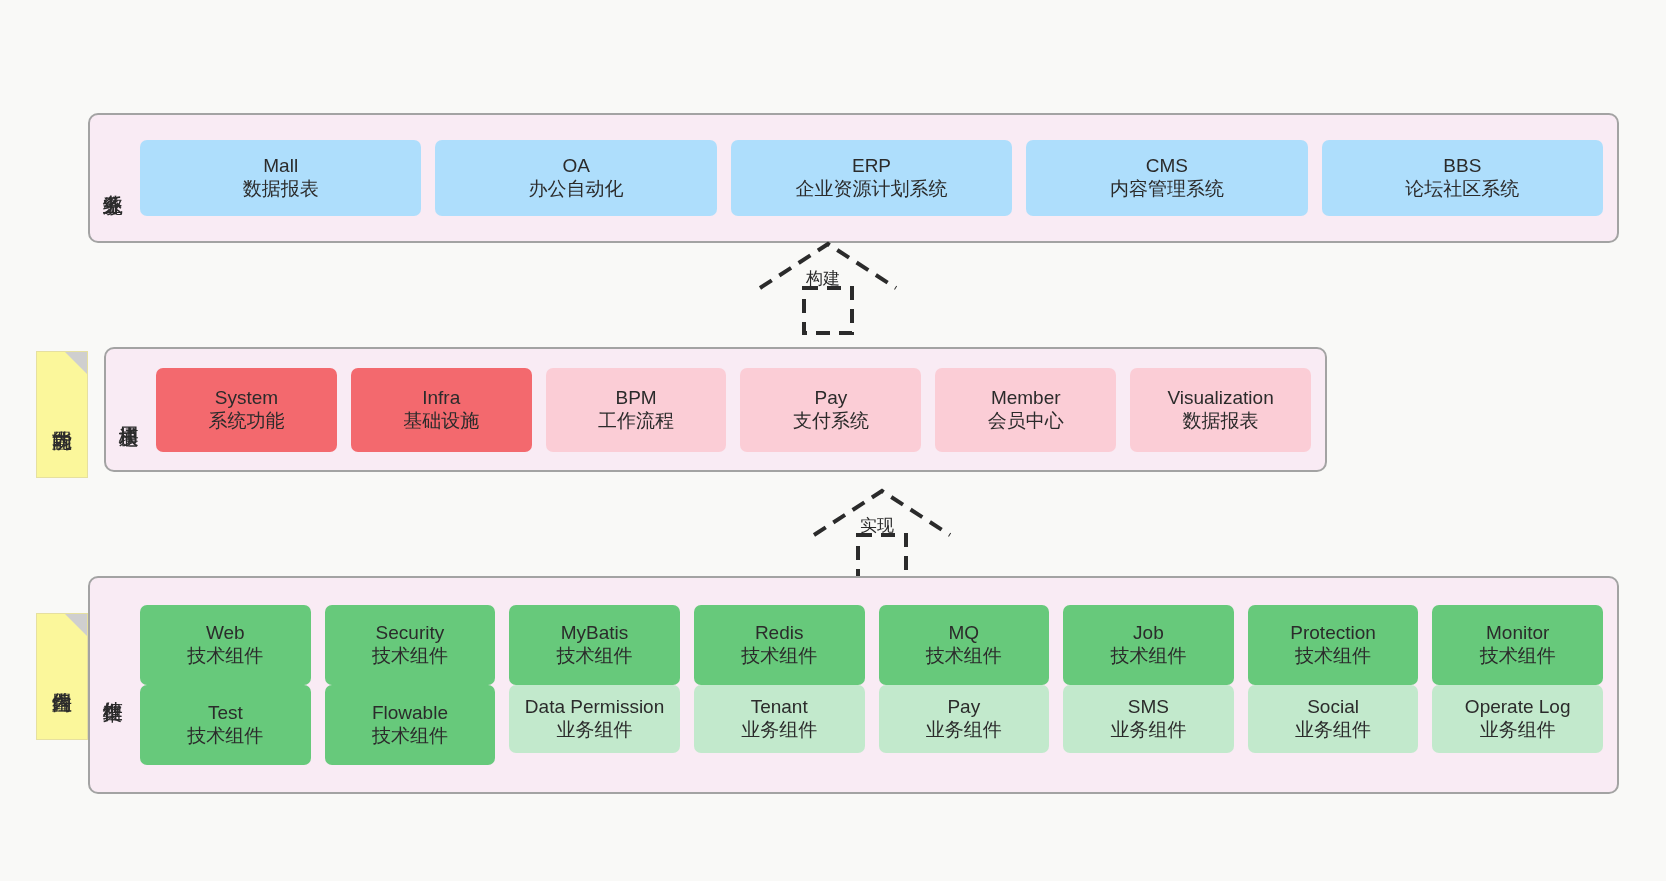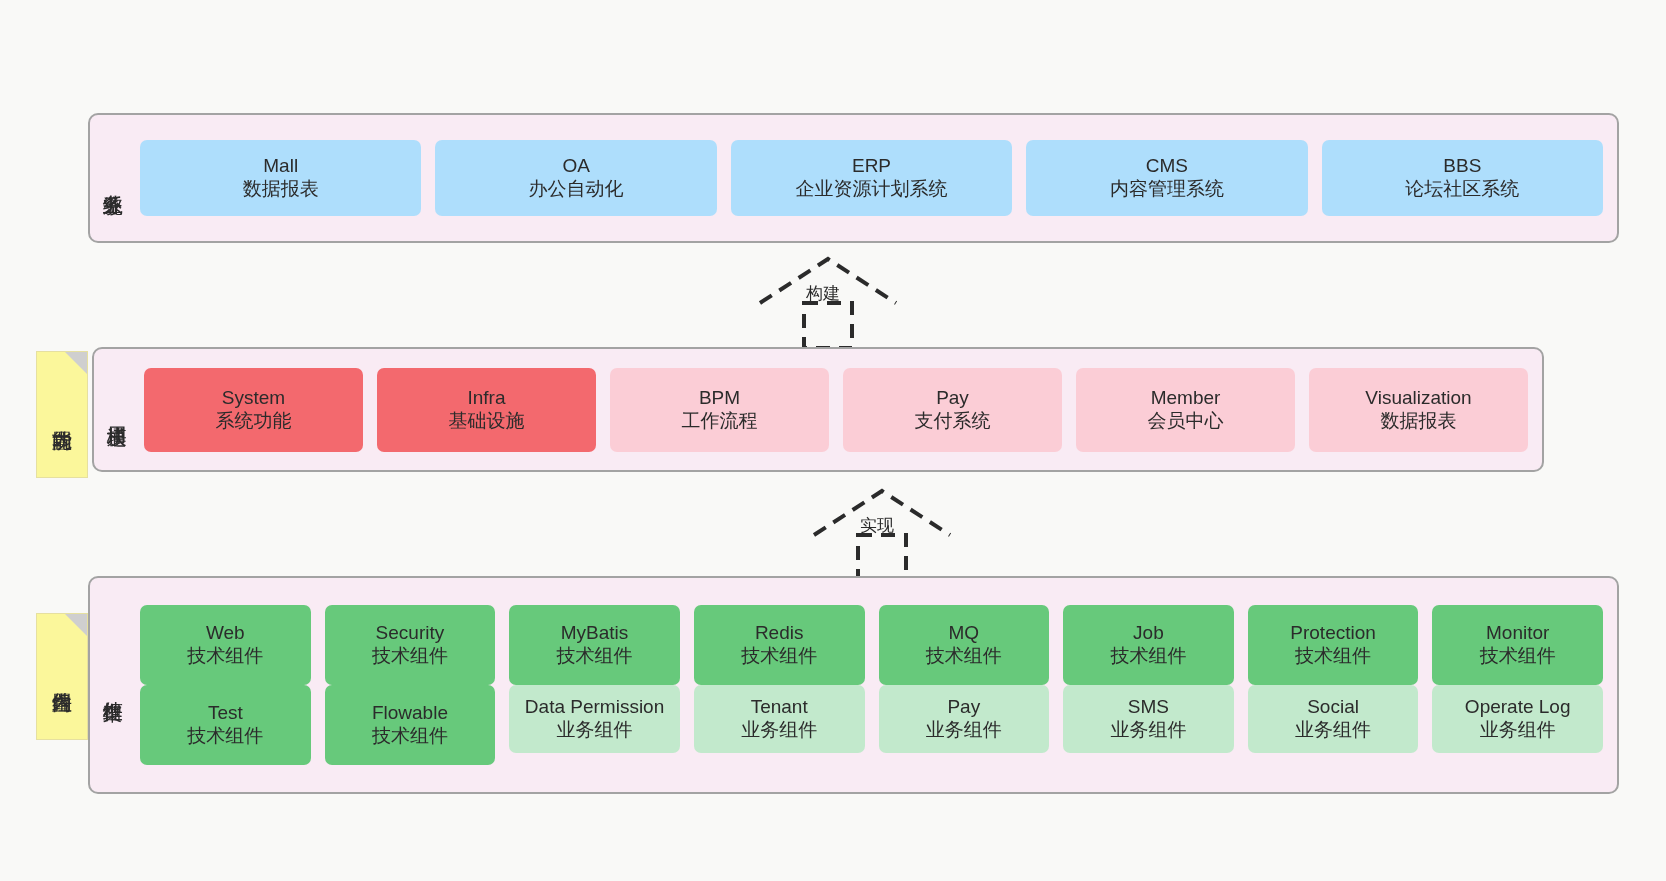--- a/index.html
+++ b/index.html
@@ -138,34 +138,34 @@
             <span class="cn">内容管理系统</span>
           </div>
           <div class="card c-blue">
             <span class="en">BBS</span>
             <span class="cn">论坛社区系统</span>
           </div>
         </div>
     </div>
   </div>
 
-  <div class="arrow" style="left:758px;top:255px;width:140px;height:95px;">
+  <div class="arrow" style="left:758px;top:240px;width:140px;height:95px;">
     <svg width="140" height="95" viewBox="0 0 140 95">
       <path d="M 2 48 L 70 4 L 138 48" fill="none" stroke="#2B2B2B" stroke-width="4" stroke-dasharray="14,9" stroke-linecap="butt"></path>
       <path d="M 46 48 L 94 48 L 94 93 L 46 93 Z" fill="none" stroke="#2B2B2B" stroke-width="4" stroke-dasharray="14,9" stroke-linecap="butt"></path>
     </svg>
     <div class="lbl" style="left:48px;top:27px;">构建</div>
   </div>
 
   <div class="sticky" style="left:36px;top:351px;height:127px;">
     <span class="fold"></span>
     <span>内置功能</span>
   </div>
 
-  <div class="panel" id="panel-common" style="left:92px;top:347px;width:1452px;height:125px;">
+  <div class="panel" id="panel-common" style="left:104px;top:347px;width:1223px;height:125px;">
     <div class="panel-title">通用模块</div>
     <div class="panel-body">
       <div class="row" id="row-common">
           <div class="card c-red">
             <span class="en">System</span>
             <span class="cn">系统功能</span>
           </div>
           <div class="card c-red">
             <span class="en">Infra</span>
             <span class="cn">基础设施</span>

